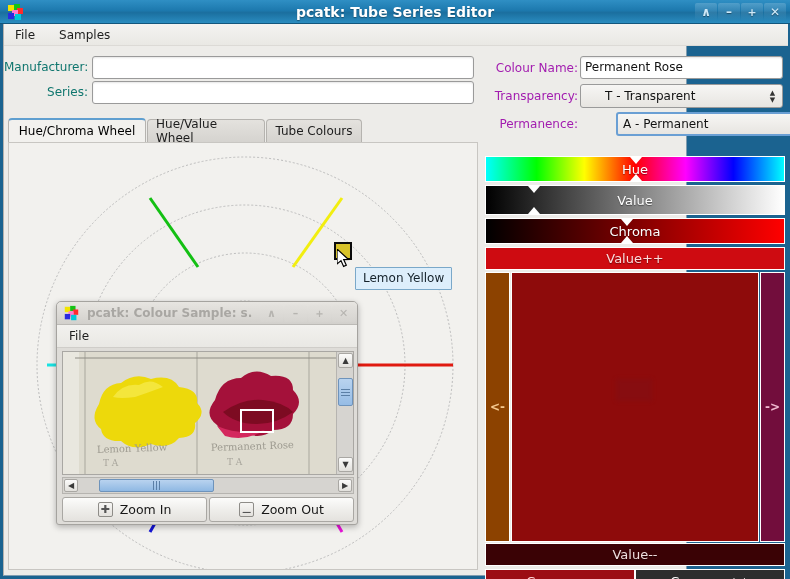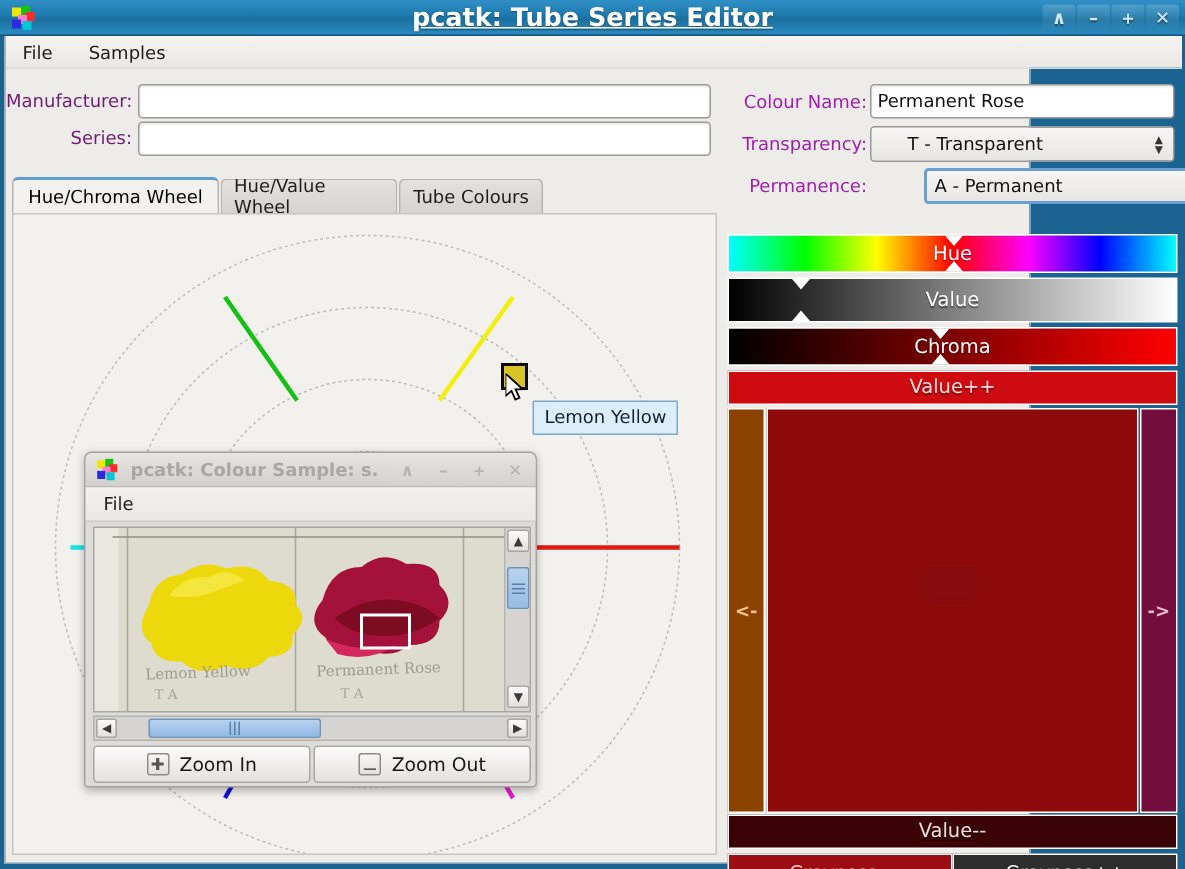--- a/index.html
+++ b/index.html
@@ -21,23 +21,22 @@
 
   
   #titlebar {
     position: absolute; left: 0; top: 0; width: 790px; height: 24px;
     background: linear-gradient(180deg, #2f8fc4 0%, #1d79ae 45%, #1b6f9f 55%, #2a8cc0 100%);
     border-bottom: 1px solid #12567d;
   }
   #titlebar .tb-title {
     position: absolute; left: 0; right: 0; top: 0; height: 24px;
     line-height: 24px; text-align: center;
-    color: #ffffff; font-size: 17px; font-weight: bold;
+    color: #ffffff; font-size: 14px; font-weight: bold;
     text-shadow: 0 1px 1px rgba(0,0,0,.35);
-    text-decoration: underline;
   }
   #win-icon {
     position: absolute; left: 6px; top: 3px; width: 19px; height: 19px;
   }
   .tb-btns { position: absolute; right: 4px; top: 3px; height: 18px; display: flex; gap: 1px; }
   .tb-btn {
     width: 22px; height: 18px;
     display: flex; align-items: center; justify-content: center;
     color: #cfe9f8; font-size: 12px; font-weight: bold;
     background: linear-gradient(180deg, rgba(255,255,255,.18), rgba(255,255,255,0));
@@ -60,21 +59,21 @@
     background: linear-gradient(180deg, #f4f3f1 0%, #e9e8e4 100%);
     border-bottom: 1px solid #dcdad6;
     display: flex; align-items: center; padding-left: 8px; gap: 18px;
   }
   .menu-item { font-size: 12px; color: #1d1d1d; padding: 1px 3px; }
 
   
   #leftcol { position: absolute; left: 0px; top: 22px; width: 478px; height: 530px; }
 
   .field-row { position: absolute; height: 24px; display: flex; align-items: center; }
-  .field-label { font-size: 12px; color: #701a75; text-align: right; padding-right: 4px; }
+  .field-label { font-size: 12px; color: #0f766e; text-align: right; padding-right: 4px; }
   .text-entry {
     background: #ffffff;
     border: 1px solid #9a9a9a;
     border-radius: 3px;
     height: 23px;
     box-shadow: inset 0 1px 2px rgba(0,0,0,.10);
     font-size: 12px; color: #111;
     padding: 0 4px; line-height: 21px;
   }
 

